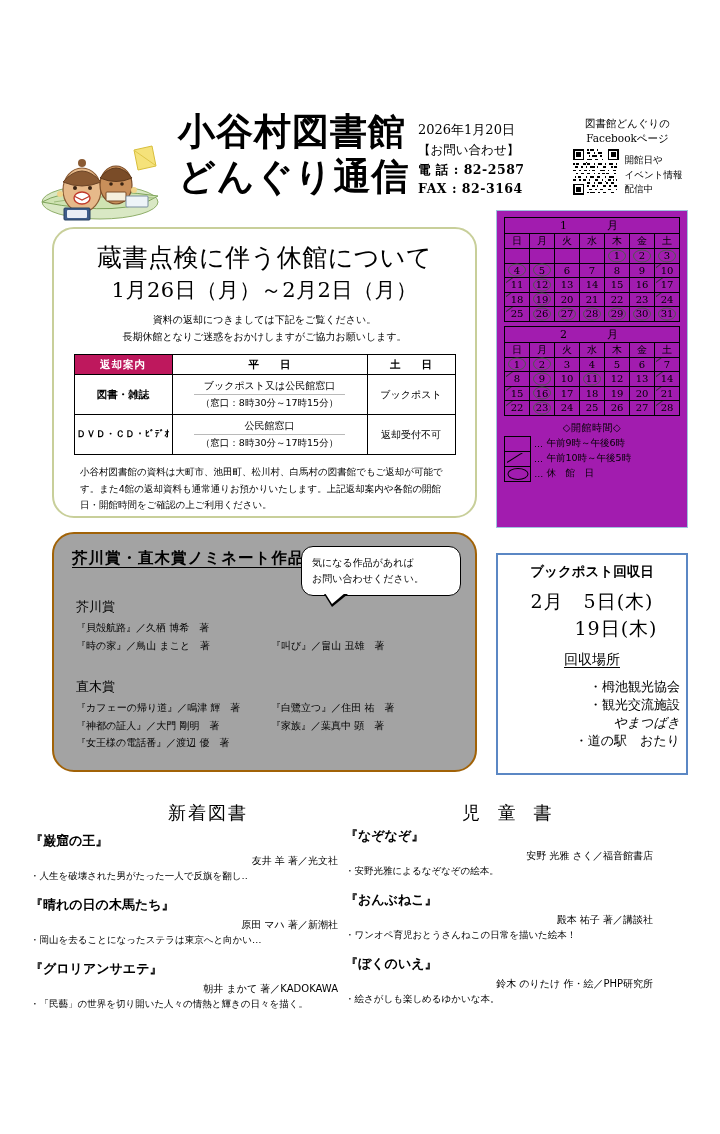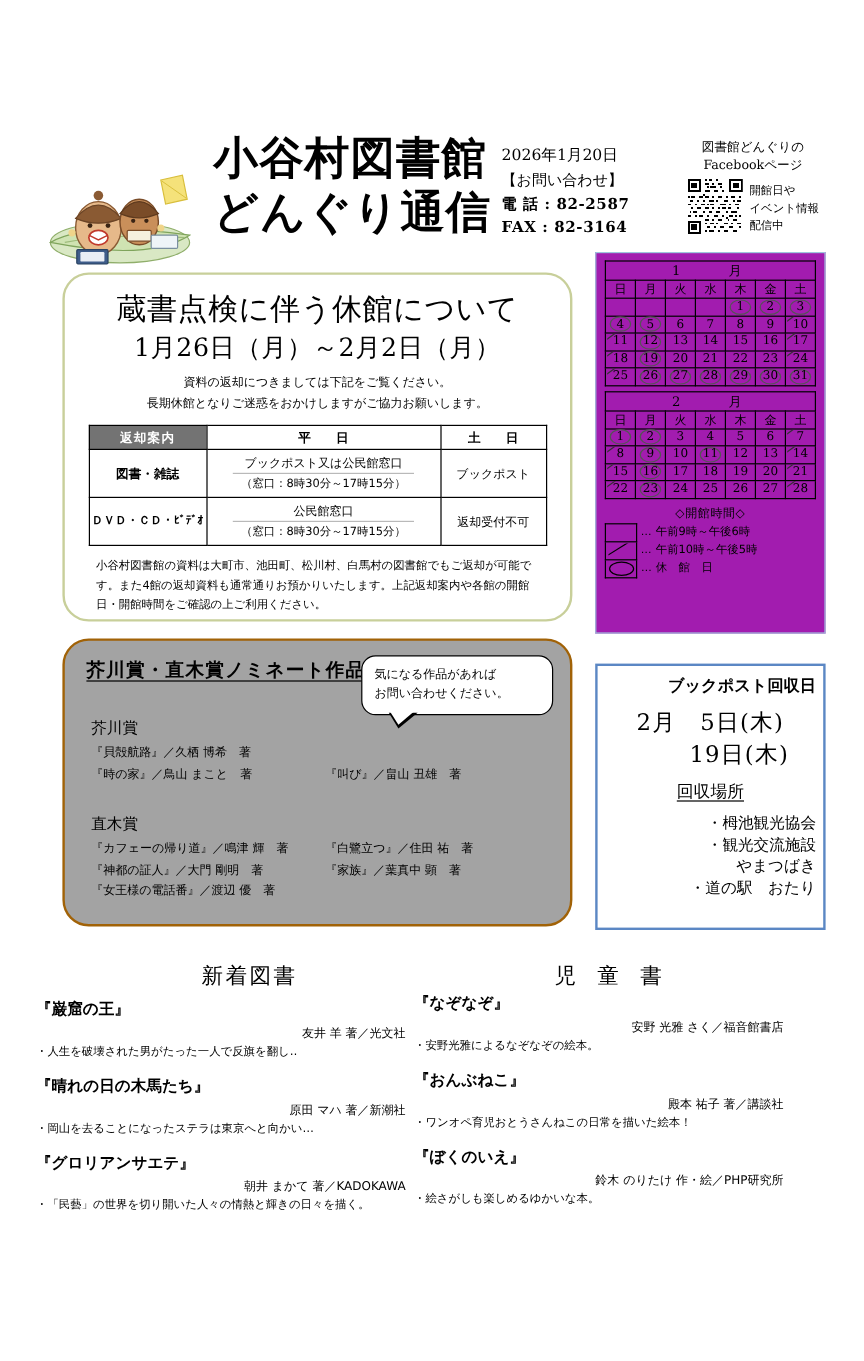--- a/index.html
+++ b/index.html
@@ -49,21 +49,21 @@
   .notice-h2 {
     text-align: center; margin-top: 2px;
     font-family: "DejaVu Serif","Liberation Serif",serif;
     font-size: 21px; letter-spacing: .5px;
   }
   .notice-sub { text-align: center; font-size: 10px; margin-top: 7px; line-height: 1.7; }
 
   .ret-table { width: 382px; margin: 9px auto 0; border-collapse: collapse; }
   .ret-table th, .ret-table td { border: 1px solid #000; text-align: center; }
   .ret-table thead th { font-size: 10.5px; font-weight: 700; height: 20px; }
-  .ret-table thead th.hdr-dark { background: #737373; color: #fff; letter-spacing: 1px; }
+  .ret-table thead th.hdr-dark { background: #be185d; color: #fff; letter-spacing: 1px; }
   .ret-table tbody td { height: 40px; font-size: 10px; }
   .ret-table td.cat { font-size: 10.5px; font-weight: 700; width: 98px; }
   .ret-table td.cat.small { font-size: 9.5px; letter-spacing: .3px; }
   .two-line .l1 { display: block; padding-bottom: 1px; border-bottom: 1px solid #b9b9b9;
                   width: 78%; margin: 0 auto 2px; font-size: 10px; }
   .two-line .l2 { display: block; font-size: 9.5px; }
   .notice-foot { font-size: 9.5px; line-height: 1.75; margin: 9px 22px 0 26px; }
 
   
   .prize-box {
@@ -138,27 +138,27 @@
   .lend .lg-title { text-align: center; font-size: 10px; }
   .lend .row { font-size: 9.5px; border: 1px solid #000; border-top: none; padding-left: 3px; height: 14px; }
   .lend .row.first { border-top: 1px solid #000; }
 
   
   .bp-box {
     position: absolute; left: 496px; top: 553px; width: 192px; height: 222px;
     border: 2.5px solid #5b87c4; background: #fff; padding: 8px 6px;
     font-family: "DejaVu Serif","Liberation Serif",serif; text-align: center;
   }
-  .bp-title { font-size: 13.5px; font-weight: 700; letter-spacing: 0px; text-align: right; }
+  .bp-title { font-size: 13.5px; font-weight: 700; letter-spacing: 0px; }
   .bp-d1 { font-size: 19px; margin-top: 8px; letter-spacing: 1px; }
   .bp-d2 { font-size: 19px; margin-top: 1px; padding-left: 48px; letter-spacing: 1px; }
   .bp-place { font-size: 14px; margin-top: 9px; text-decoration: underline;
               text-underline-offset: 3px; display: inline-block; }
   .bp-list { margin-top: 9px; font-size: 13px; line-height: 1.38; text-align: right; padding-left: 20px; }
-  .bp-list .indent { padding-left: 26px; }
+  .bp-list .indent { padding-left: 26px; font-style: italic; }
 
   
   .sec-head {
     position: absolute; font-family: "DejaVu Serif","Liberation Serif",serif;
     font-size: 18px; letter-spacing: 2px;
   }
   .sec-head.left { left: 168px; top: 801px; }
   .sec-head.right { left: 462px; top: 801px; letter-spacing: 6px; }
 
   .bk-col { position: absolute; width: 320px; }

